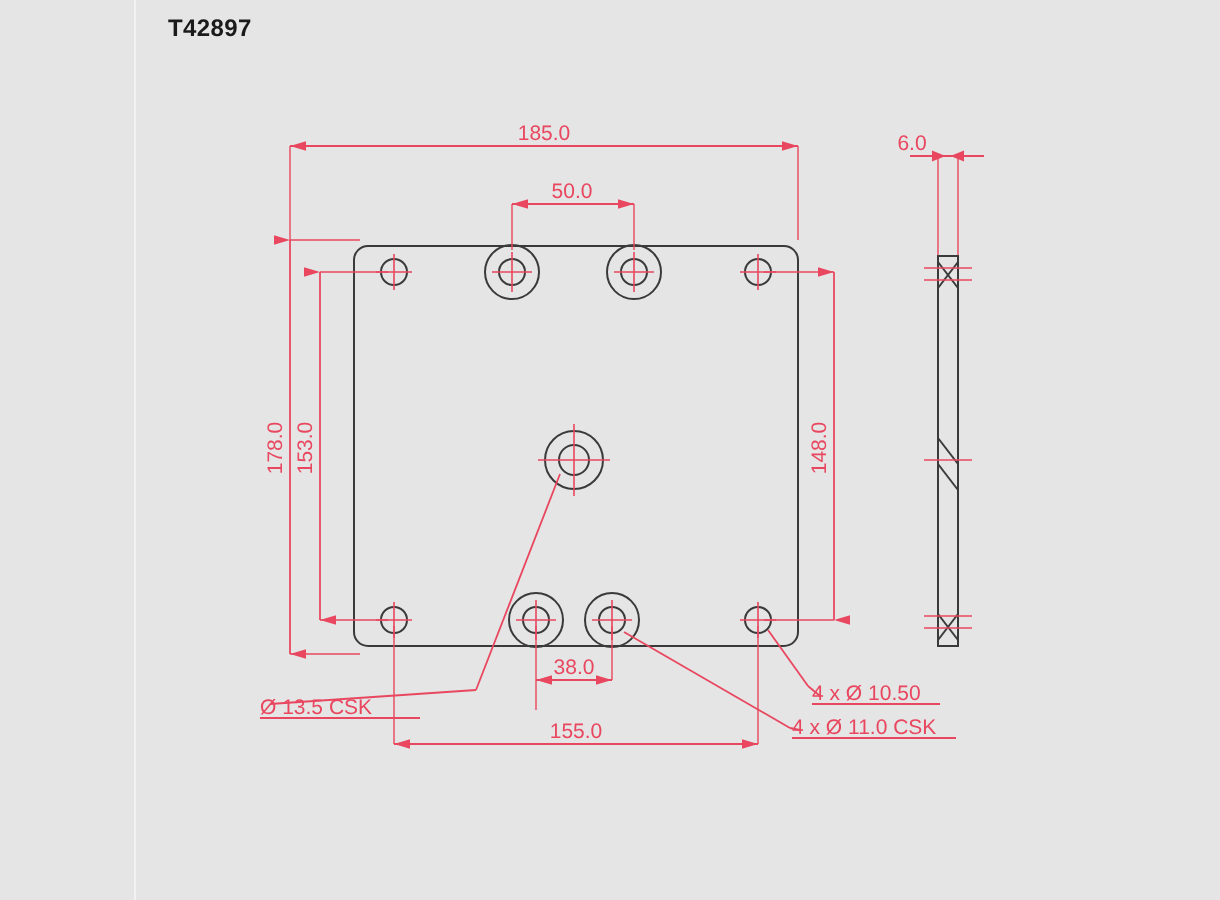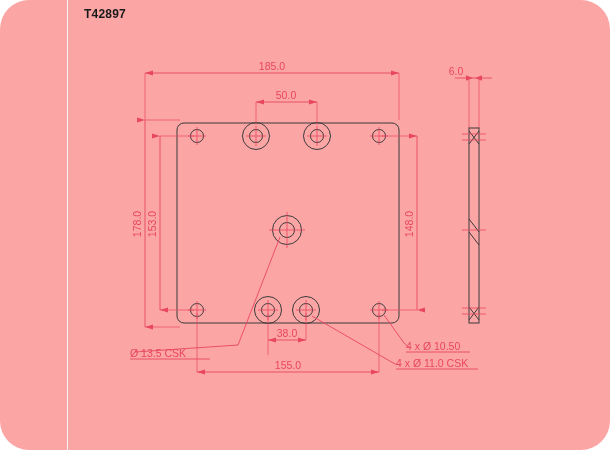--- a/index.html
+++ b/index.html
@@ -13,22 +13,21 @@
     height: 450px;
     position: relative;
     font-family: "Liberation Sans", sans-serif;
     overflow: hidden;
   }
   #sheet {
     position: absolute;
     left: 0; top: 0;
     width: 610px;
     height: 450px;
-    background: #fca5a5;
-    border-radius: 29px;
+    background: #e5e5e5;
   }
   #title {
     position: absolute;
     left: 84px;
     top: 7px;
     font-size: 12px;
     font-weight: bold;
     color: #1a1a1a;
     letter-spacing: 0.2px;
     white-space: nowrap;

